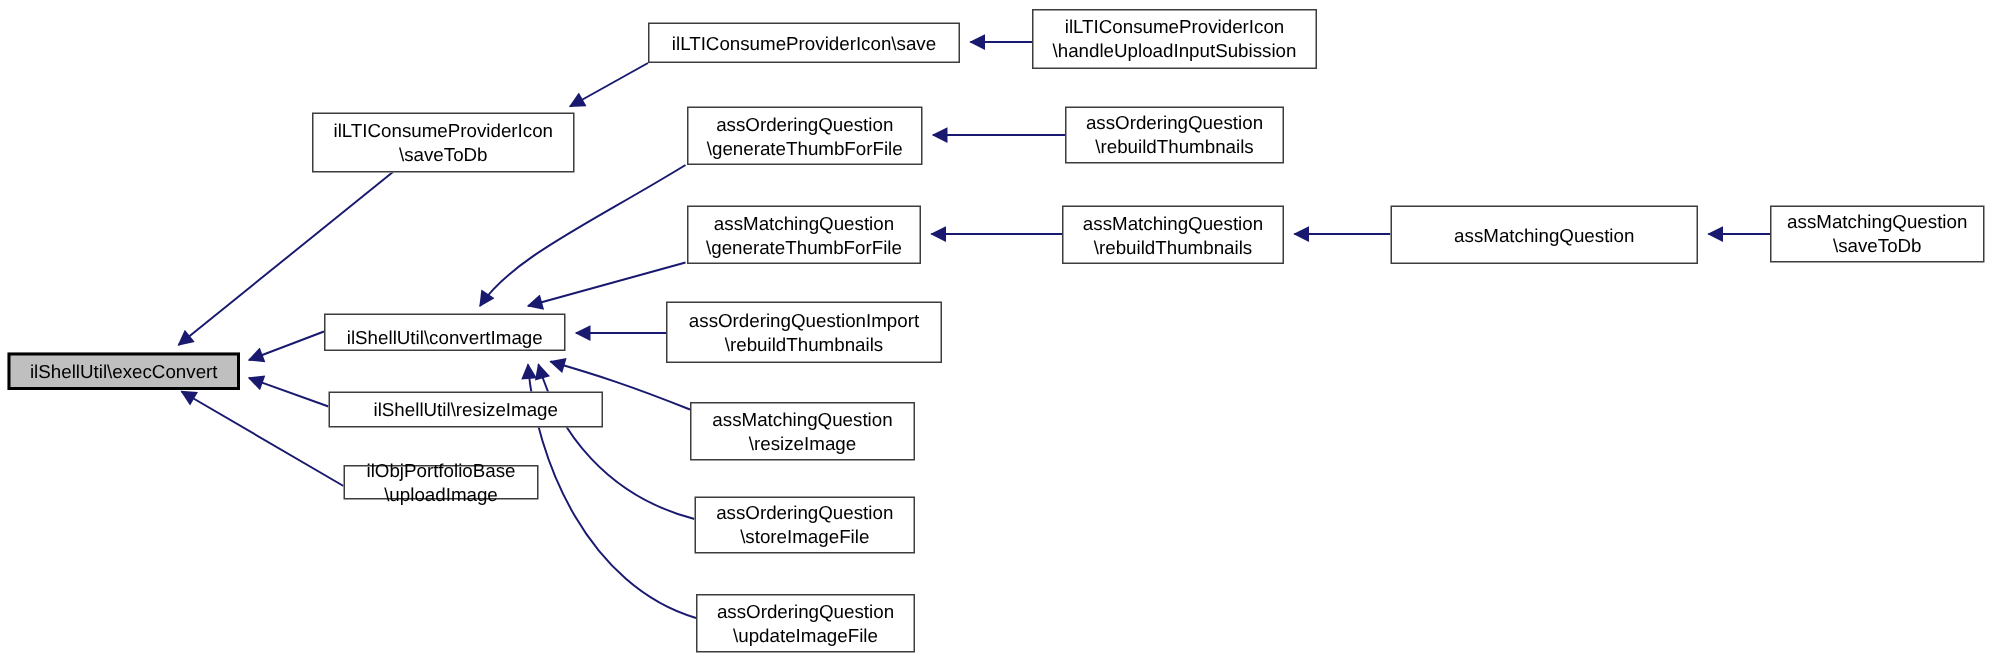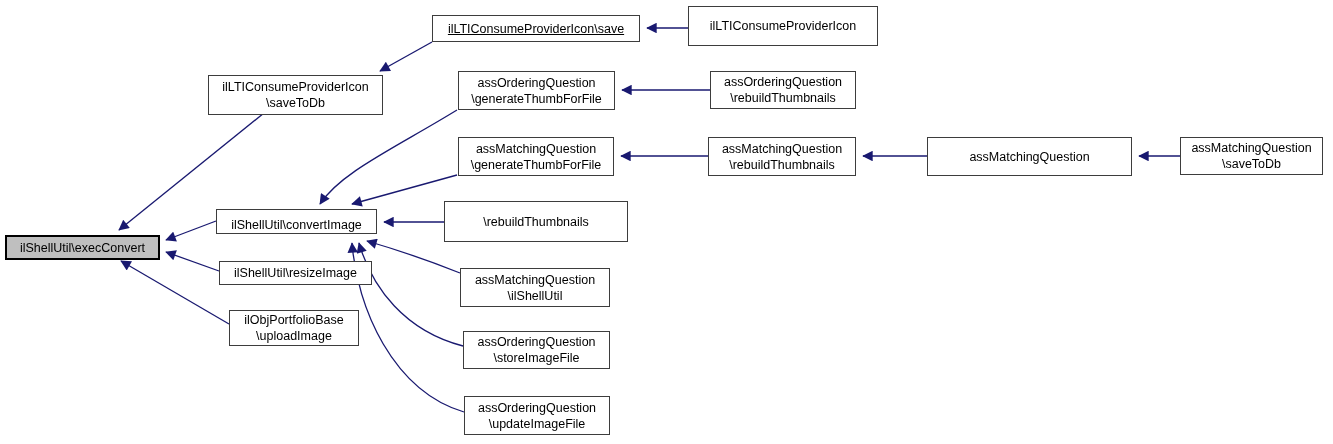--- a/index.html
+++ b/index.html
@@ -68,25 +68,26 @@
       <path d="M464,412 C393,391 357,308 352,243" fill="none" stroke="#191970" stroke-width="1.3" marker-end="url(#arrowhead)"></path>
     </svg>
   <div id="nodes">
       <div class="node highlight" style="left: 5px; top: 235px; width: 155px; height: 25px;">
         <span class="line">ilShellUtil\execConvert</span>
       </div>
       <div class="node" style="left: 208px; top: 75px; width: 175px; height: 40px;">
         <span class="line">ilLTIConsumeProviderIcon</span>
         <span class="line">\saveToDb</span>
       </div>
-      <div class="node" style="left: 432px; top: 15px; width: 208px; height: 27px; text-decoration: underline;">
+      <div class="node" style="left: 432px; top: 15px; width: 208px; height: 27px;">
         <span class="line">ilLTIConsumeProviderIcon\save</span>
       </div>
       <div class="node" style="left: 688px; top: 6px; width: 190px; height: 40px;">
         <span class="line">ilLTIConsumeProviderIcon</span>
+        <span class="line">\handleUploadInputSubission</span>
       </div>
       <div class="node" style="left: 458px; top: 71px; width: 157px; height: 39px;">
         <span class="line">assOrderingQuestion</span>
         <span class="line">\generateThumbForFile</span>
       </div>
       <div class="node" style="left: 710px; top: 71px; width: 146px; height: 38px;">
         <span class="line">assOrderingQuestion</span>
         <span class="line">\rebuildThumbnails</span>
       </div>
       <div class="node" style="left: 458px; top: 137px; width: 156px; height: 39px;">
@@ -101,32 +102,33 @@
         <span class="line">assMatchingQuestion</span>
       </div>
       <div class="node" style="left: 1180px; top: 137px; width: 143px; height: 38px;">
         <span class="line">assMatchingQuestion</span>
         <span class="line">\saveToDb</span>
       </div>
       <div class="node" style="left: 216px; top: 209px; width: 161px; height: 25px; justify-content: flex-end;">
         <span class="line">ilShellUtil\convertImage</span>
       </div>
       <div class="node" style="left: 444px; top: 201px; width: 184px; height: 41px;">
+        <span class="line">assOrderingQuestionImport</span>
         <span class="line">\rebuildThumbnails</span>
       </div>
-      <div class="node" style="left: 219px; top: 261px; width: 153px; height: 24px;">
+      <div class="node" style="left: 219px; top: 261px; width: 183px; height: 24px;">
         <span class="line">ilShellUtil\resizeImage</span>
       </div>
-      <div class="node" style="left: 229px; top: 310px; width: 130px; height: 36px;">
+      <div class="node" style="left: 229px; top: 310px; width: 130px; height: 23px;">
         <span class="line">ilObjPortfolioBase</span>
         <span class="line">\uploadImage</span>
       </div>
       <div class="node" style="left: 460px; top: 268px; width: 150px; height: 39px;">
         <span class="line">assMatchingQuestion</span>
-        <span class="line">\ilShellUtil</span>
+        <span class="line">\resizeImage</span>
       </div>
       <div class="node" style="left: 463px; top: 331px; width: 147px; height: 38px;">
         <span class="line">assOrderingQuestion</span>
         <span class="line">\storeImageFile</span>
       </div>
       <div class="node" style="left: 464px; top: 396px; width: 146px; height: 39px;">
         <span class="line">assOrderingQuestion</span>
         <span class="line">\updateImageFile</span>
       </div>
     </div>

